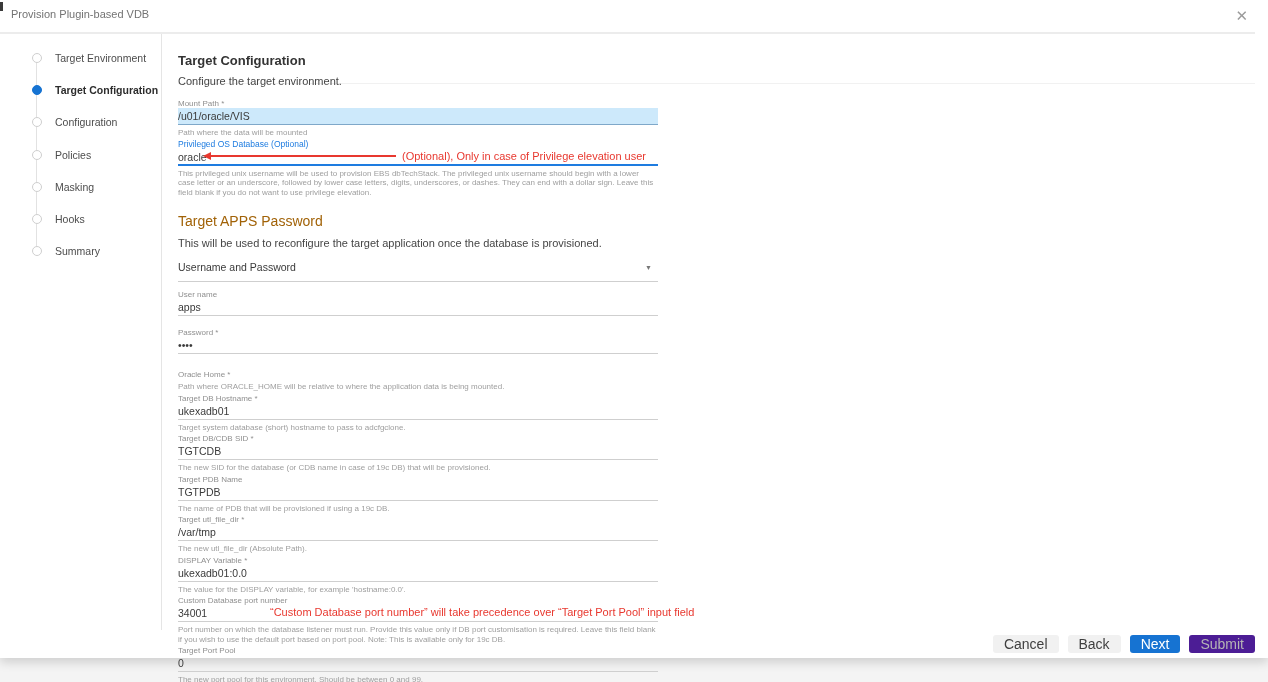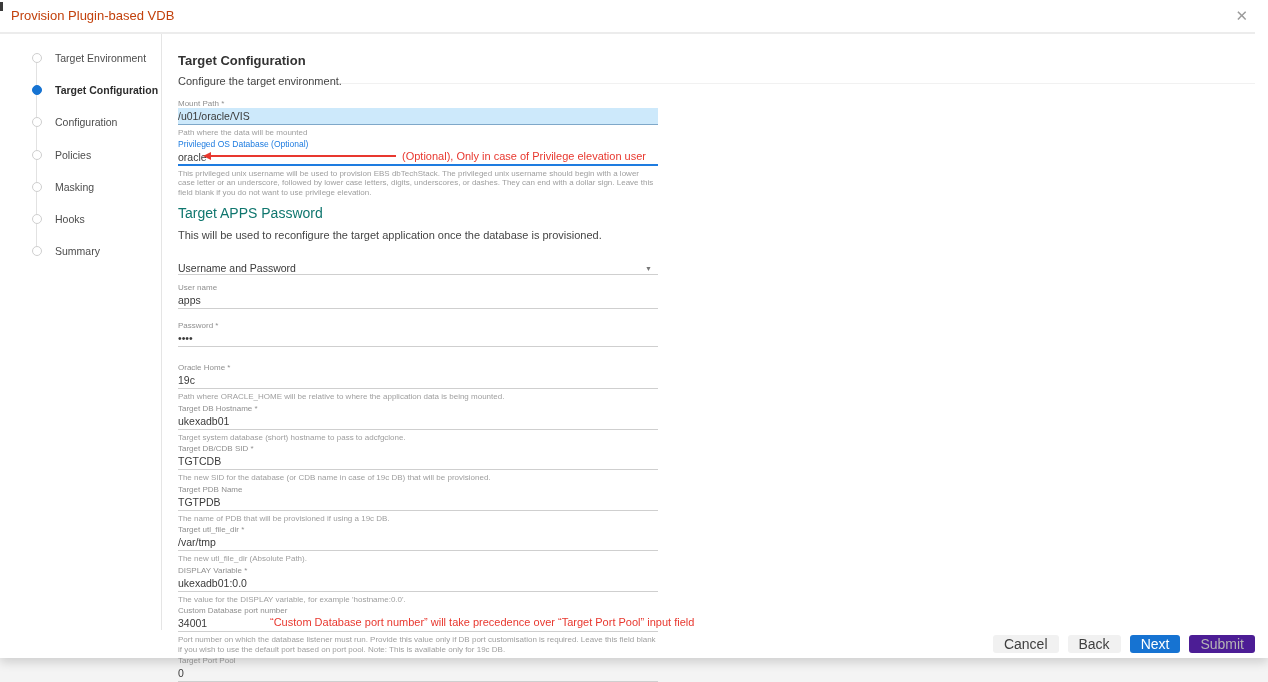--- a/index.html
+++ b/index.html
@@ -10,41 +10,41 @@
     font-family:"Liberation Sans", sans-serif;
     -webkit-font-smoothing:antialiased;
   }
   .dialog {
     position:absolute; left:0; top:0; width:1268px; height:658px;
     background:#ffffff; box-shadow:0 4px 10px rgba(0,0,0,0.16);
   }
   .corner-mark { position:absolute; left:0; top:2px; width:3px; height:9px; background:#3a3a3a; }
 
   
-  .dlg-title { position:absolute; left:11px; top:8px; font-size:13px; color:#c2410c; }
+  .dlg-title { position:absolute; left:11px; top:8px; font-size:11px; color:#737373; }
   .dlg-close { position:absolute; right:20px; top:7px; font-size:15px; color:#9b9b9b; cursor:pointer; }
   .header-divider { position:absolute; left:0; right:13px; top:32px; height:2px; background:#ececec; }
 
   
   .stepper { position:absolute; left:0; top:34px; width:162px; height:596px; border-right:1px solid #e5e5e5; }
   .step-connector { position:absolute; left:36px; top:24px; width:1px; height:193px; background:#e2e2e2; }
   .step { position:absolute; left:32px; height:12px; display:flex; align-items:center; cursor:pointer; }
   .step-dot { width:10px; height:10px; border-radius:50%; background:#fff; border:1px solid #cfcfcf; flex:0 0 auto; position:relative; z-index:2; }
   .step.active .step-dot { background:#1673d2; border-color:#1673d2; }
   .step-label { margin-left:13px; font-size:10.5px; color:#4c4c4c; white-space:nowrap; }
   .step.active .step-label { font-weight:bold; color:#2d2d2d; }
 
   
   .content { position:absolute; left:178px; top:34px; width:480px; }
   .content-divider { position:absolute; left:178px; right:13px; top:83px; height:1px; background:#f1f1f1; }
 
   .section-title { margin:19px 0 0; font-size:13px; font-weight:bold; color:#333; line-height:15px; }
   .section-sub { margin:7px 0 0; font-size:11px; color:#454545; line-height:12px; }
 
-  .apps-title { margin:8px 0 0; font-size:14px; font-weight:400; color:#0f766e; line-height:17px; }
+  .apps-title { margin:16px 0 0; font-size:14px; font-weight:400; color:#a16207; line-height:17px; }
 
   .field { margin:0 0 2px; }
   .first-field { margin-top:12px; }
   .flabel { font-size:8px; color:#8f8f8f; line-height:9px; }
   .flabel.link { color:#1e7ce0; font-size:8.5px; }
   .fvalue {
     position:relative; font-size:10.5px; color:#3a3a3a; line-height:12px;
     padding:2px 0 2px; border-bottom:1px solid #cfcfcf; cursor:text;
   }
   .fvalue.selected { background:#cde9fb; border-bottom-color:#7fa8c9; }
@@ -57,23 +57,23 @@
     content:""; position:absolute; left:-7px; top:-3px;
     border-top:4px solid transparent; border-bottom:4px solid transparent;
     border-right:8px solid #e8382f;
   }
   .annot { position:absolute; top:1px; font-size:11px; color:#e8382f; white-space:nowrap; }
   .annot.priv { left:224px; }
   .annot.port { left:92px; }
 
   
   .select-row {
-    margin-top:18px; display:flex; justify-content:space-between; align-items:center;
+    margin-top:9px; display:flex; justify-content:space-between; align-items:center;
     font-size:10.5px; color:#3a3a3a; border-bottom:1px solid #cfcfcf;
-    padding:3px 0 0; cursor:pointer;
+    padding:3px 0 8px; cursor:pointer;
   }
   .chev { font-size:7px; color:#777; margin-right:6px; }
 
   .gap-sm { height:8px; } .gap-md { height:14px; }
 
   
   .footer { position:absolute; right:13px; bottom:5px; display:flex; gap:9px; }
   .btn {
     height:18px; padding:0 11px; font-size:14px; line-height:18px;
     border:none; border-radius:3px; background:#f1f1f1; color:#3f3f3f;
@@ -165,21 +165,20 @@
 
     <div class="field">
       <div class="flabel">Password *</div>
       <div class="fvalue">••••</div>
     </div>
 
     <div class="gap-md"></div>
 
     <div class="field">
       <div class="flabel">Oracle Home *</div>
-      <div class="fvalue">19c</div>
       <div class="fhelp">Path where ORACLE_HOME will be relative to where the application data is being mounted.</div>
     </div>
 
     <div class="field">
       <div class="flabel">Target DB Hostname *</div>
       <div class="fvalue">ukexadb01</div>
       <div class="fhelp">Target system database (short) hostname to pass to adcfgclone.</div>
     </div>
 
     <div class="field">

